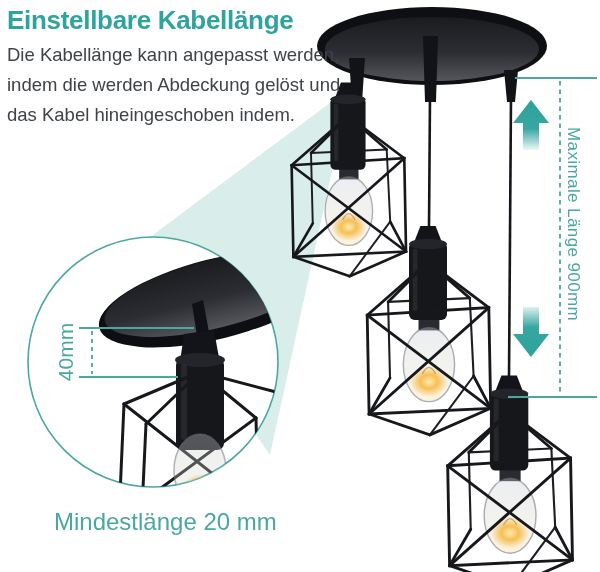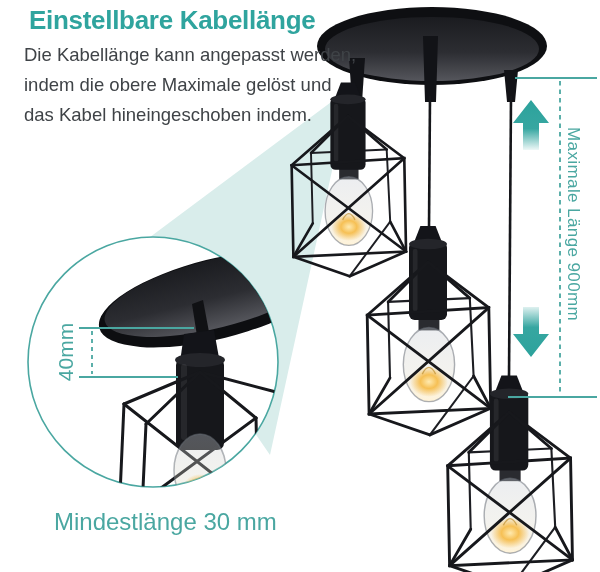--- a/index.html
+++ b/index.html
@@ -11,25 +11,25 @@
     --bulb-glow:#f2b13c;
   }
   html,body{margin:0;padding:0;background:#ffffff;}
   .page{
     position:relative;width:600px;height:572px;background:#ffffff;overflow:hidden;
     font-family:"Liberation Sans", sans-serif;
   }
   .scene{position:absolute;left:0;top:0;width:600px;height:572px;}
   .title{
     position:absolute;left:7px;top:5px;width:330px;
-    font-size:26px;font-weight:700;color:var(--accent-teal);letter-spacing:-0.3px;margin-left:22px;
+    font-size:26px;font-weight:700;color:var(--accent-teal);letter-spacing:-0.3px;
   }
   .description{
     position:absolute;left:7px;top:40px;width:330px;
-    font-size:18.5px;line-height:30px;color:var(--text-dark);margin-left:17px;
+    font-size:18.5px;line-height:30px;color:var(--text-dark);
   }
   .description span{display:block;white-space:nowrap;}
   .v-label-max{
     position:absolute;left:563px;top:127px;height:250px;
     writing-mode:vertical-rl;text-orientation:mixed;
     font-size:17px;color:var(--annotation-teal);letter-spacing:0.4px;white-space:nowrap;
   }
   .v-label-40{
     position:absolute;left:66px;top:352px;width:0;height:0;overflow:visible;
   }
@@ -184,25 +184,25 @@
         <line class="annot" x1="79" y1="377" x2="178" y2="377" stroke-width="2"></line>
         <line class="annot" x1="92" y1="331" x2="92" y2="374" stroke-width="1.8" stroke-dasharray="4,4"></line>
       </g>
     </g>
   </svg>
 
   <div class="title">Einstellbare Kabellänge</div>
 
   <div class="description">
     <span>Die Kabellänge kann angepasst werden,</span>
-    <span>indem die obere Maximale gelöst und</span>
+    <span>indem die werden Abdeckung gelöst und</span>
     <span>das Kabel hineingeschoben indem.</span>
   </div>
 
   <div class="v-label-max">Maximale Länge 900mm</div>
 
   <div class="v-label-40">
     <span class="inner">40mm</span>
   </div>
 
-  <div class="min-label">Mindestlänge 30 mm</div>
+  <div class="min-label">Mindestlänge 20 mm</div>
 
 </div>
 
 </body></html>

